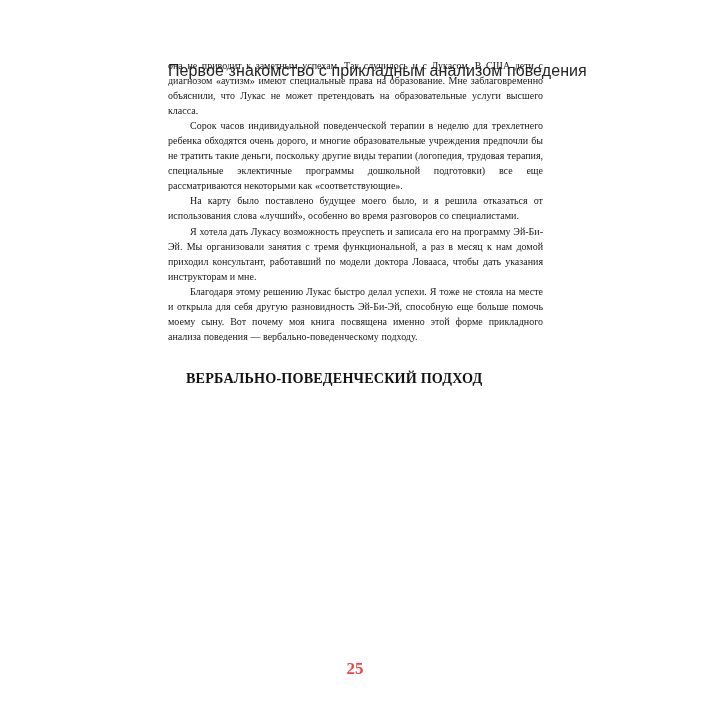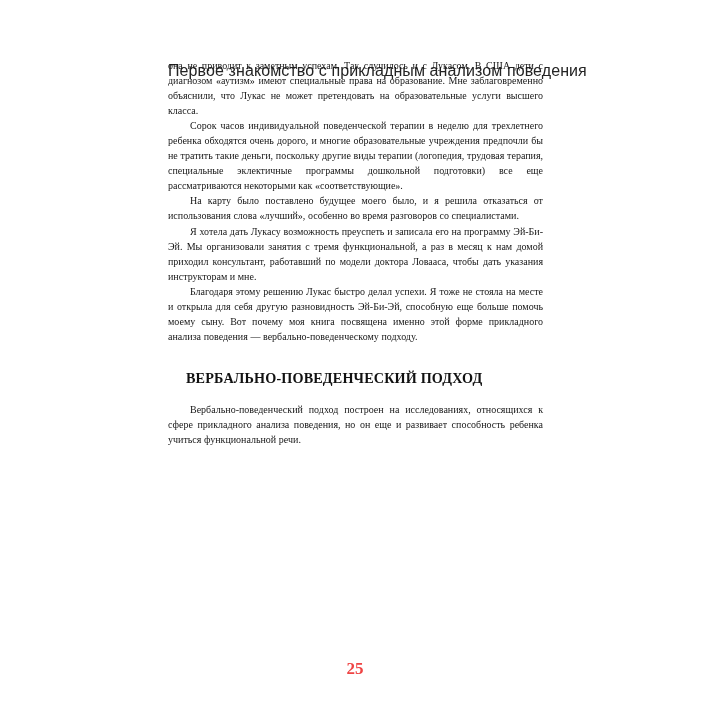--- a/index.html
+++ b/index.html
@@ -110,20 +110,19 @@
     <p class="paragraph">Я хотела дать Лукасу возможность преуспеть и записала его на программу Эй-Би-Эй. Мы организовали занятия с тремя функциональной, а раз в месяц к нам домой приходил консультант, работавший по модели доктора Ловааса, чтобы дать указания инструкторам и мне.</p>
 
     <p class="paragraph">Благодаря этому решению Лукас быстро делал успехи. Я тоже не стояла на месте и открыла для себя другую разновидность Эй-Би-Эй, способную еще больше помочь моему сыну. Вот почему моя книга посвящена именно этой форме прикладного анализа поведения — вербально-поведенческому подходу.</p>
 
     <div class="gap-before-heading"></div>
 
     <h2 class="section-heading">ВЕРБАЛЬНО-ПОВЕДЕНЧЕСКИЙ ПОДХОД</h2>
 
     <div class="gap-after-heading"></div>
 
-    <p class="paragraph">Вербально-поведенческий подход построен на исследованиях, относящихся к сфере прикладного анализа поведения, но он еще и развивает способность ребенка учиться функциональной речи.</p>
 
 
   </div>
 
   <div class="folio">25</div>
 
 </div>
 
 </body></html>

